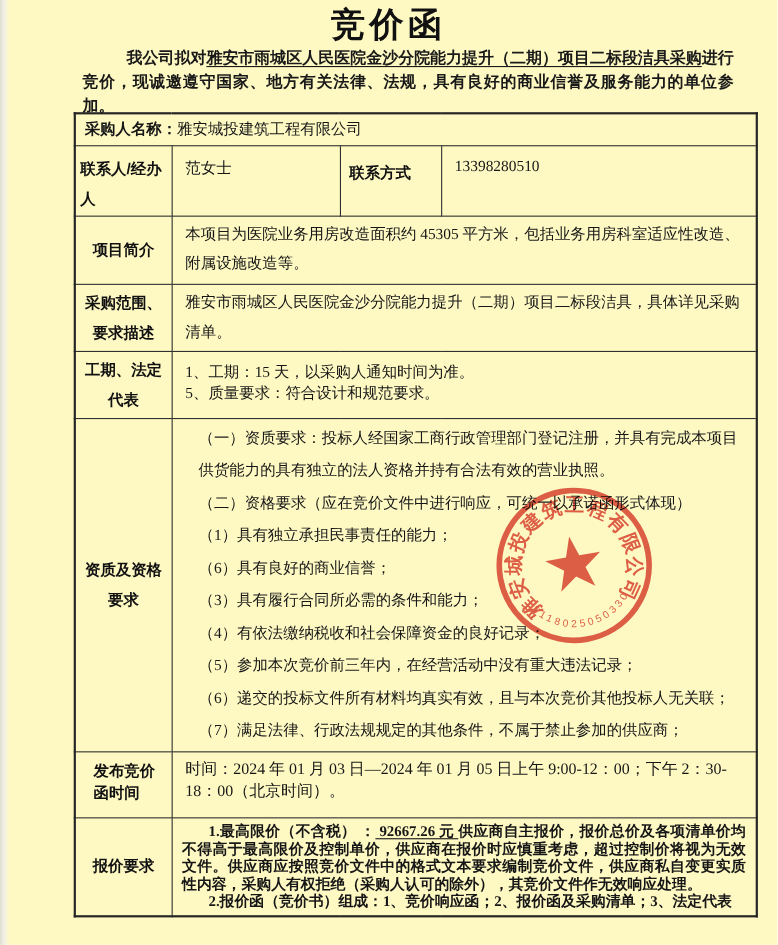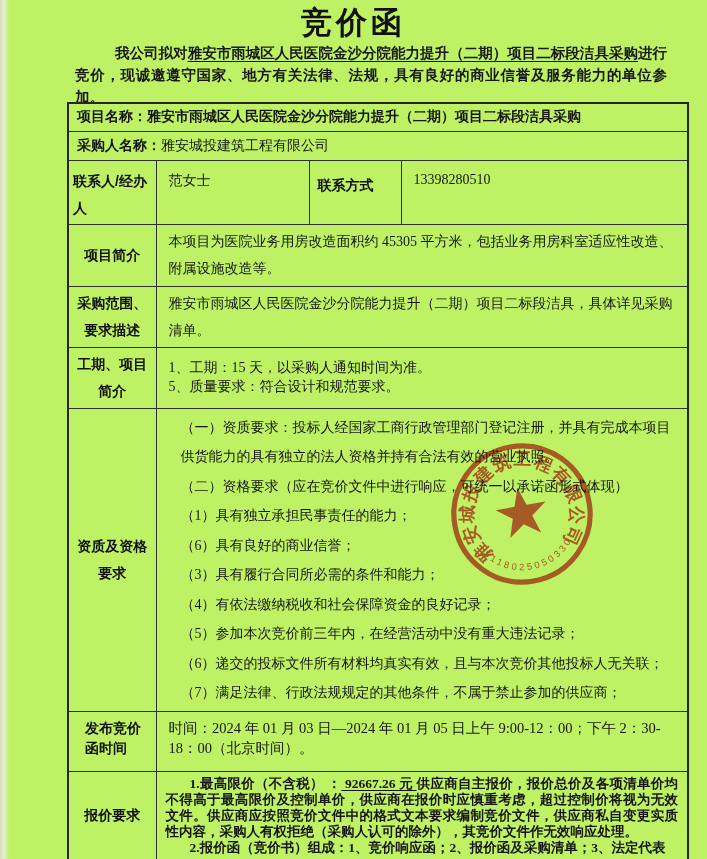--- a/index.html
+++ b/index.html
@@ -1,19 +1,19 @@
 <!DOCTYPE html>
 <html><head>
 <meta charset="utf-8">
 <style>
   html,body { margin:0; padding:0; background:#ffffff; }
   .page {
     position:relative;
     width:707px; height:859px;
-    background:#bef264;
+    background:#fef9c3;
     font-family:"Liberation Serif", serif;
     color:#1b1b1b;
     overflow:hidden;
   }
   .edge {
     position:absolute; left:0; top:0; width:9px; height:100%;
     background:linear-gradient(90deg,#d9d9d6 0%, #efefec 45%, rgba(252,252,250,0) 100%);
     opacity:.8;
   }
   .title {
@@ -98,42 +98,39 @@
   <p class="intro"><span>我公司拟对</span><span class="u">雅安市雨城区人民医院金沙分院能力提升（二期）项目二标段洁具采购</span><span>进行竞价，现诚邀遵守国家、地方有关法律、法规，具有良好的商业信誉及服务能力的单位参加。</span></p>
 
   <table class="bid">
     <colgroup>
       <col style="width:88px">
         <col style="width:153px">
         <col style="width:92px">
         <col style="width:287px">
     </colgroup>
     <tbody>
-        <tr class="r1">
-      <td colspan="4"><span class="bil">项目名称：</span><span>雅安市雨城区人民医院金沙分院能力提升（二期）项目二标段洁具采购</span></td>
-    </tr>
     <tr class="r2">
       <td colspan="4"><span class="bil">采购人名称：</span><span>雅安城投建筑工程有限公司</span></td>
     </tr>
     <tr class="r3">
       <td class="lab">联系人/经办人</td>
       <td class="con">范女士</td>
       <td class="lab" style="vertical-align:top; padding-top:11px; text-align:left; padding-left:8px;">联系方式</td>
       <td class="con">13398280510</td>
     </tr>
     <tr class="r4">
       <td class="lab">项目简介</td>
       <td colspan="3" class="con">本项目为医院业务用房改造面积约 45305 平方米，包括业务用房科室适应性改造、附属设施改造等。</td>
     </tr>
     <tr class="r5">
       <td class="lab">采购范围、要求描述</td>
       <td colspan="3" class="con">雅安市雨城区人民医院金沙分院能力提升（二期）项目二标段洁具，具体详见采购清单。</td>
     </tr>
     <tr class="r6">
-      <td class="lab">工期、项目简介</td>
+      <td class="lab">工期、法定代表</td>
       <td colspan="3" class="con">
         <div>1、工期：15 天，以采购人通知时间为准。</div>
         <div>5、质量要求：符合设计和规范要求。</div>
       </td>
     </tr>
     <tr class="r7">
       <td class="lab">资质及资格要求</td>
       <td colspan="3" class="con">
         <div>（一）资质要求：投标人经国家工商行政管理部门登记注册，并具有完成本项目供货能力的具有独立的法人资格并持有合法有效的营业执照。</div>
         <div>（二）资格要求（应在竞价文件中进行响应，可统一以承诺函形式体现）</div>

